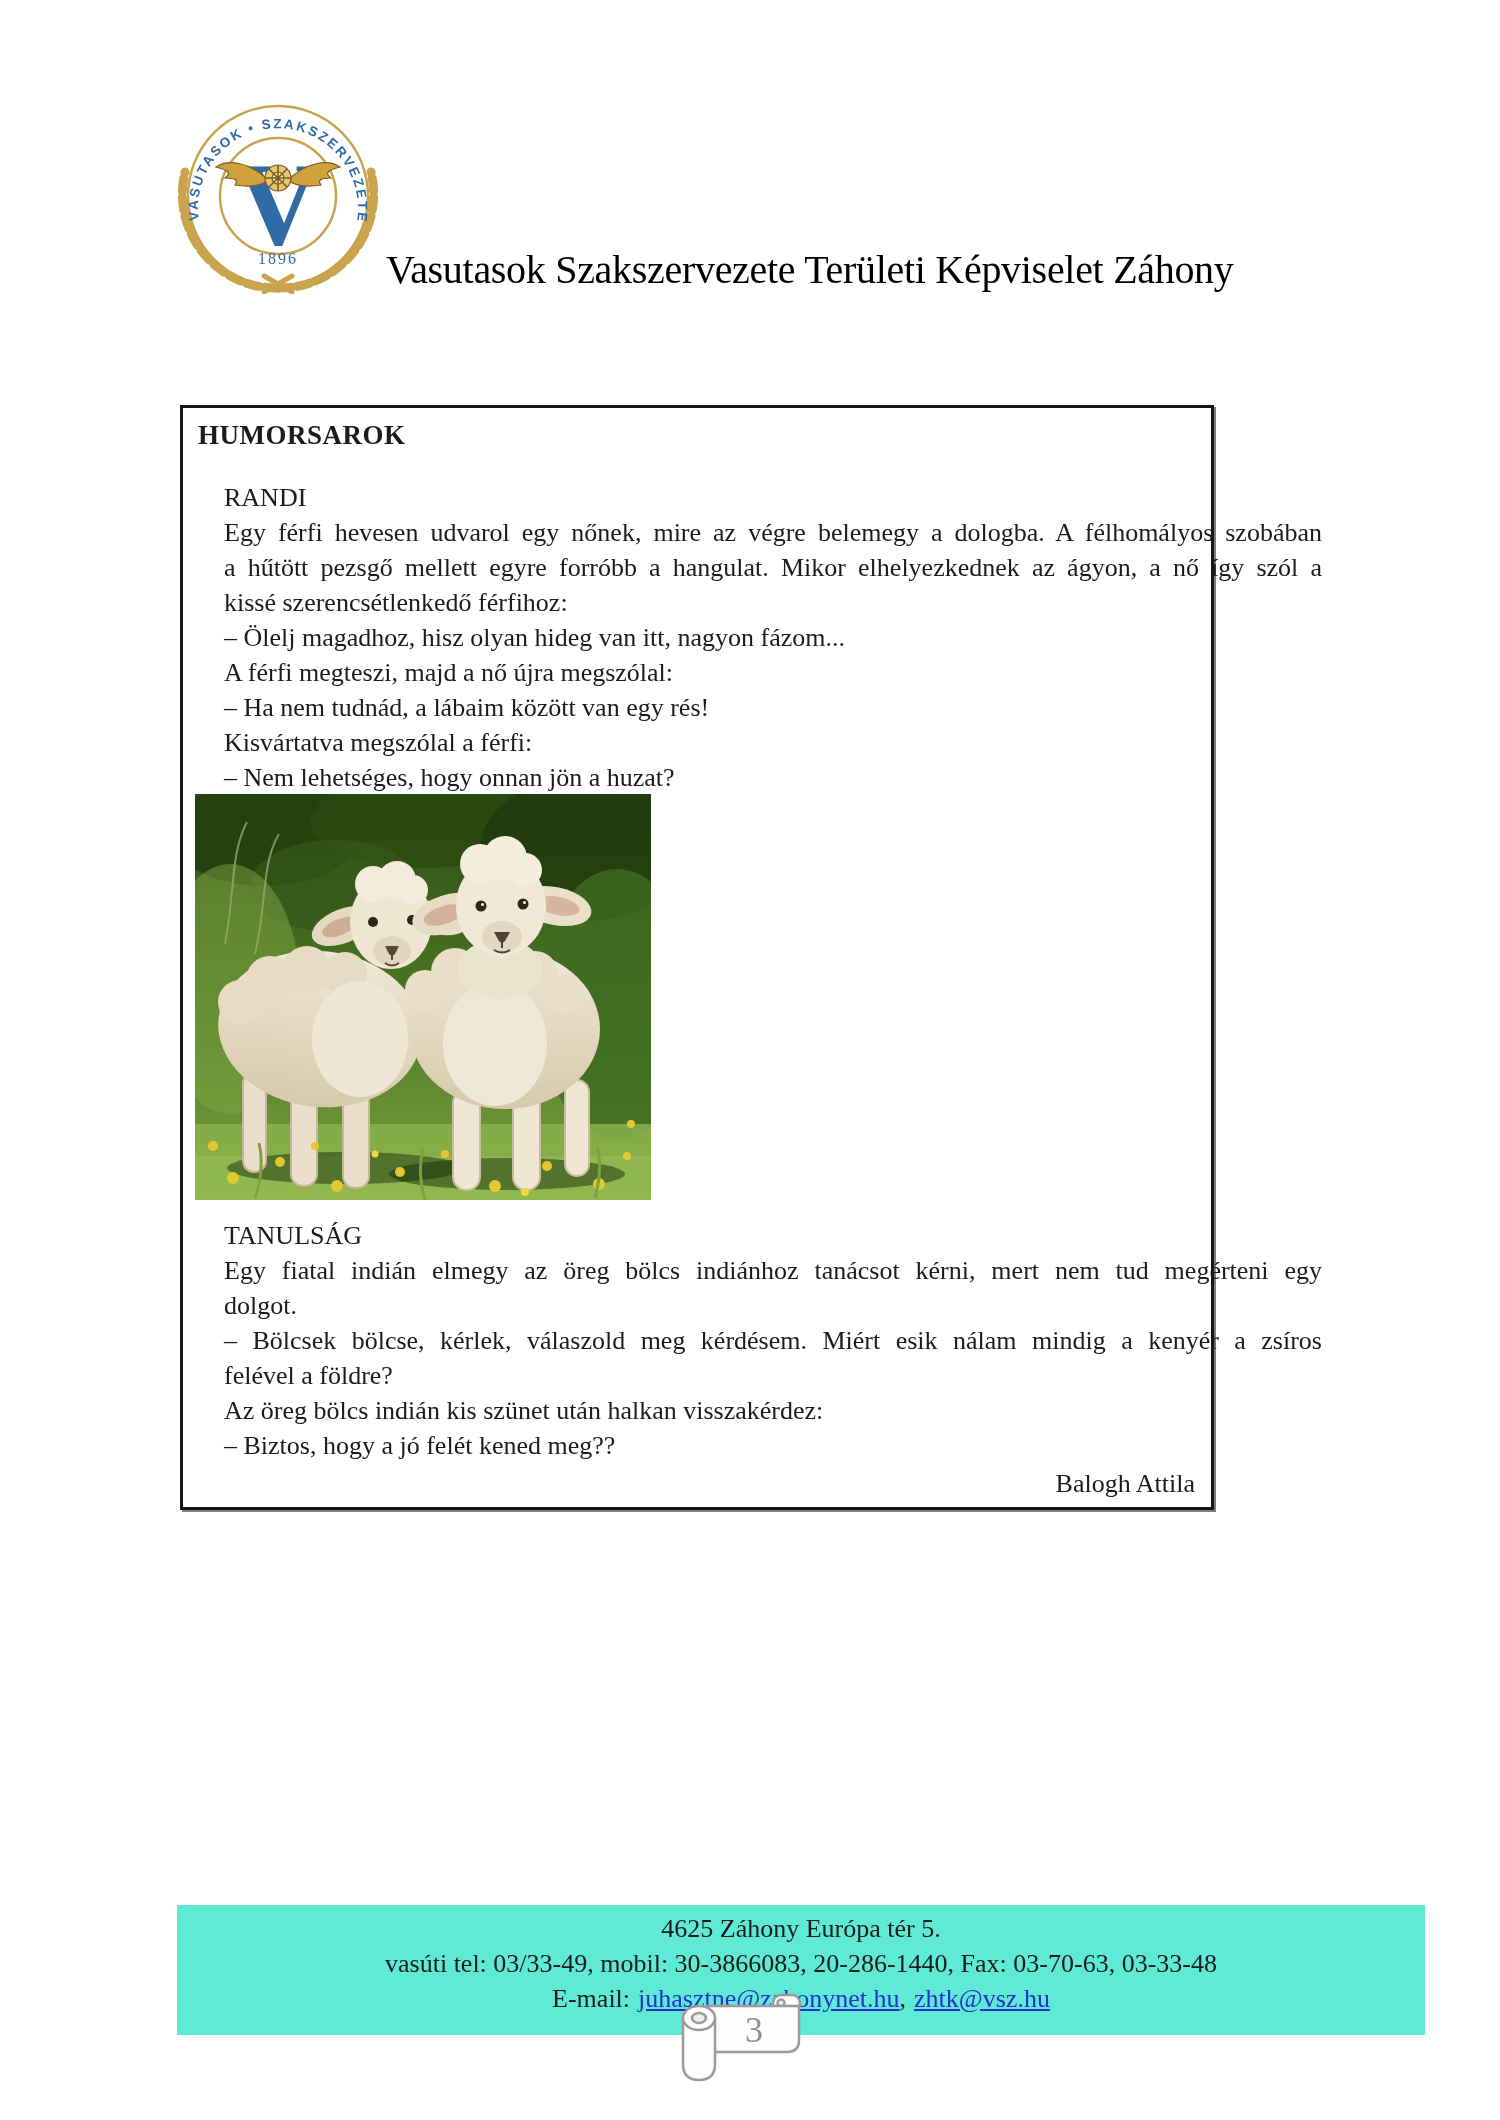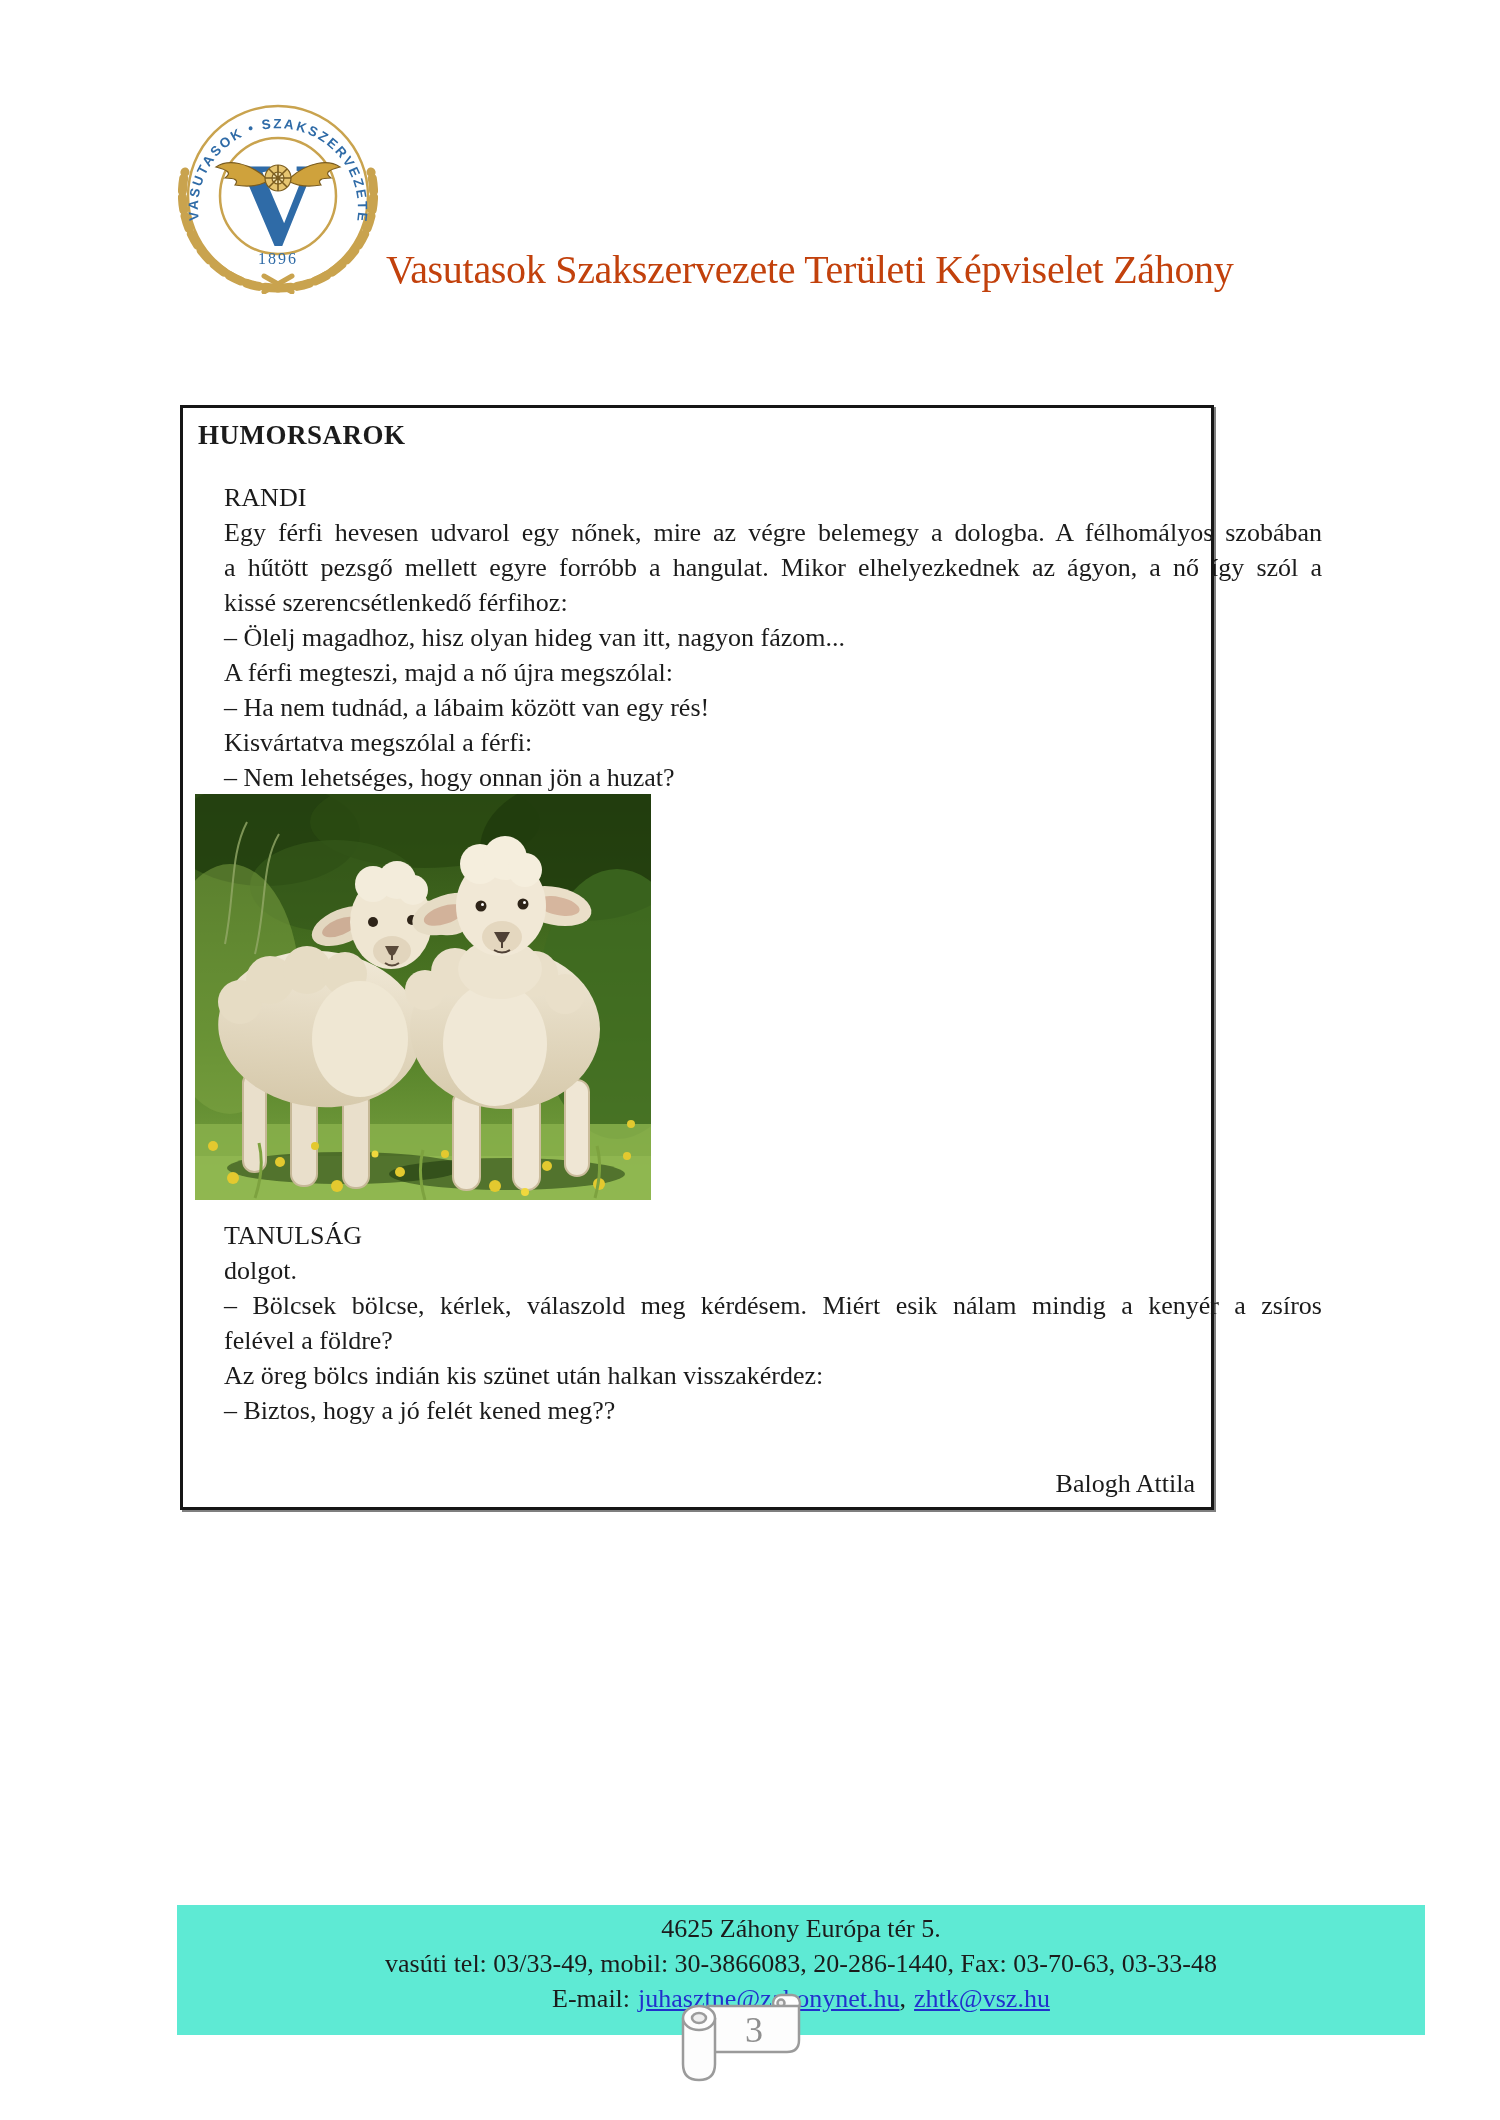--- a/index.html
+++ b/index.html
@@ -2,21 +2,21 @@
 <html><head>
 <meta charset="utf-8">
 <style>
   html,body{margin:0;padding:0;background:#ffffff;}
   .page{position:relative;width:1500px;height:2120px;background:#ffffff;overflow:hidden;
         font-family:"Liberation Serif", serif;color:#1b1b1b;}
 
   
   .logo{position:absolute;left:178px;top:86px;width:200px;height:208px;}
   .page-title{position:absolute;left:386px;top:246px;font-size:40px;letter-spacing:-0.3px;
-              white-space:nowrap;color:#c2410c;text-align:center;}
+              white-space:nowrap;color:#000000;text-align:center;}
 
   
   .humor-box{position:absolute;left:180px;top:405px;width:1034px;height:1105px;
              box-sizing:border-box;border:3px solid #161616;background:#fff;
              box-shadow:2px 2px 0 rgba(22,22,22,.55);}
   .hs-heading{position:absolute;left:15px;top:12px;font-size:27px;font-weight:bold;letter-spacing:.5px;}
   .sec{position:absolute;left:15px;width:1098px;font-size:26px;line-height:35px;margin-left:26px;}
   .sec-randi{top:72px;}
   .sec-tanulsag{top:810px;}
   .jline{min-height:35px;}
@@ -187,20 +187,21 @@
       </g>
       <g stroke="#7da23f" stroke-width="3" fill="none">
         <path d="M60 404 q10 -30 4 -55"></path>
           <path d="M230 406 q-8 -28 -2 -50"></path>
           <path d="M400 404 q8 -30 2 -52"></path>
       </g>
     </svg>
 
     <div class="sec sec-tanulsag">
       <div class="jline">TANULSÁG</div>
+      <div class="jline just">Egy fiatal indián elmegy az öreg bölcs indiánhoz tanácsot kérni, mert nem tud megérteni egy</div>
       <div class="jline">dolgot.</div>
       <div class="jline just">– Bölcsek bölcse, kérlek, válaszold meg kérdésem. Miért esik nálam mindig a kenyér a zsíros</div>
       <div class="jline">felével a földre?</div>
       <div class="jline">Az öreg bölcs indián kis szünet után halkan visszakérdez:</div>
       <div class="jline">– Biztos, hogy a jó felét kened meg??</div>
     </div>
 
     <div class="signature">Balogh Attila</div>
   </div>
 

